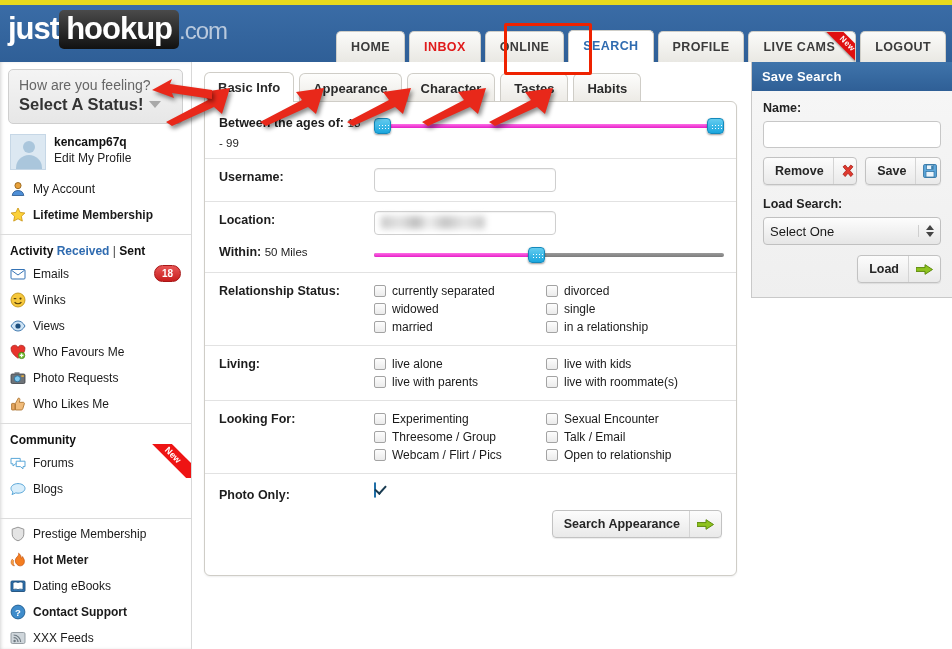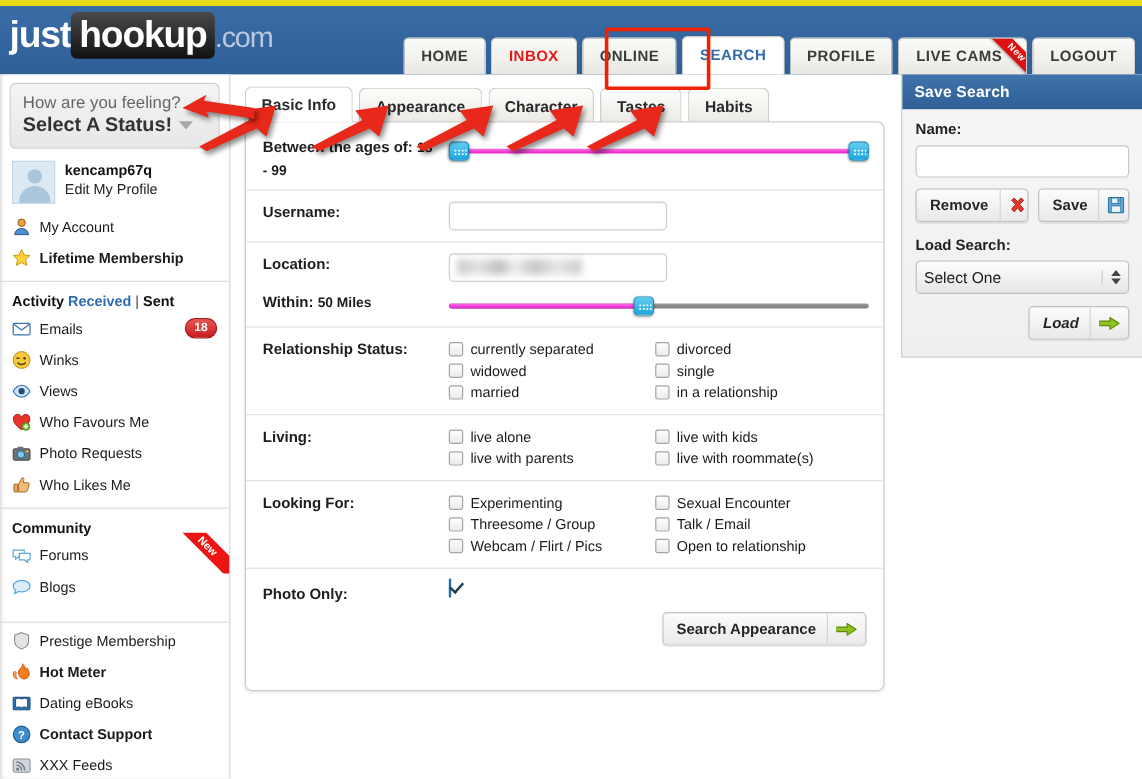--- a/index.html
+++ b/index.html
@@ -164,21 +164,21 @@
   #panel {
     border:1px solid #cfcdc7; background:#fff;
     border-radius:0 6px 6px 6px;
     margin-left:9px; width:533px; height:475px;
     position:relative; margin-top:-1px;
     box-shadow:0 1px 2px rgba(0,0,0,.07);
   }
   .frow { display:flex; padding:9px 12px 9px 14px; border-bottom:1px solid #e2e2e2; }
   .frow:last-child { border-bottom:none; }
   .flabel { width:155px; flex:0 0 155px; font-weight:bold; font-size:12.5px; color:#1d1d1d; padding-top:2px;}
-  .flabel .thin { font-weight:bold; font-size:11.5px; }
+  .flabel .thin { font-weight:normal; font-size:11.5px; }
   .fctl { flex:1; position:relative; }
 
   .slider { position:relative; height:16px; margin-top:4px; }
   .slider .track { position:absolute; left:0; right:0; top:6px; height:4px; border-radius:2px; }
   .slider .fillpink { background:#f23ed6; background:linear-gradient(#ff6ee6,#e520c8); }
   .slider .graytrack { background:linear-gradient(#9a9a9a,#7d7d7d); }
   .handle {
     position:absolute; top:0; width:17px; height:16px;
     border-radius:4px;
     background:linear-gradient(#63cdf0,#1ba6dd);
@@ -249,21 +249,21 @@
   .rsel {
     width:100%; height:28px; border:1px solid #c0c0c0; border-radius:4px;
     background:linear-gradient(#fdfdfd,#e6e6e6);
     font-size:13px; padding:2px 6px; color:#1a1a1a;
     display:flex; align-items:center; justify-content:space-between; cursor:pointer;
   }
   .spin { display:flex; flex-direction:column; gap:2px; border-left:1px solid #cfcfcf; padding-left:7px;}
   .spin i{ width:0;height:0;border-left:4px solid transparent;border-right:4px solid transparent; }
   .spin .up{ border-bottom:5px solid #444; }
   .spin .dn{ border-top:5px solid #444; }
-  .loadrow { text-align:right; margin-top:10px;font-style:italic; }
+  .loadrow { text-align:right; margin-top:10px; }
 
   
   .redarrow { position:absolute; z-index:30; pointer-events:none;
     filter:drop-shadow(2px 3px 2px rgba(0,0,0,.45)); }
 </style>
 </head>
 <body>
 
 <div id="topstrip"></div>
 

